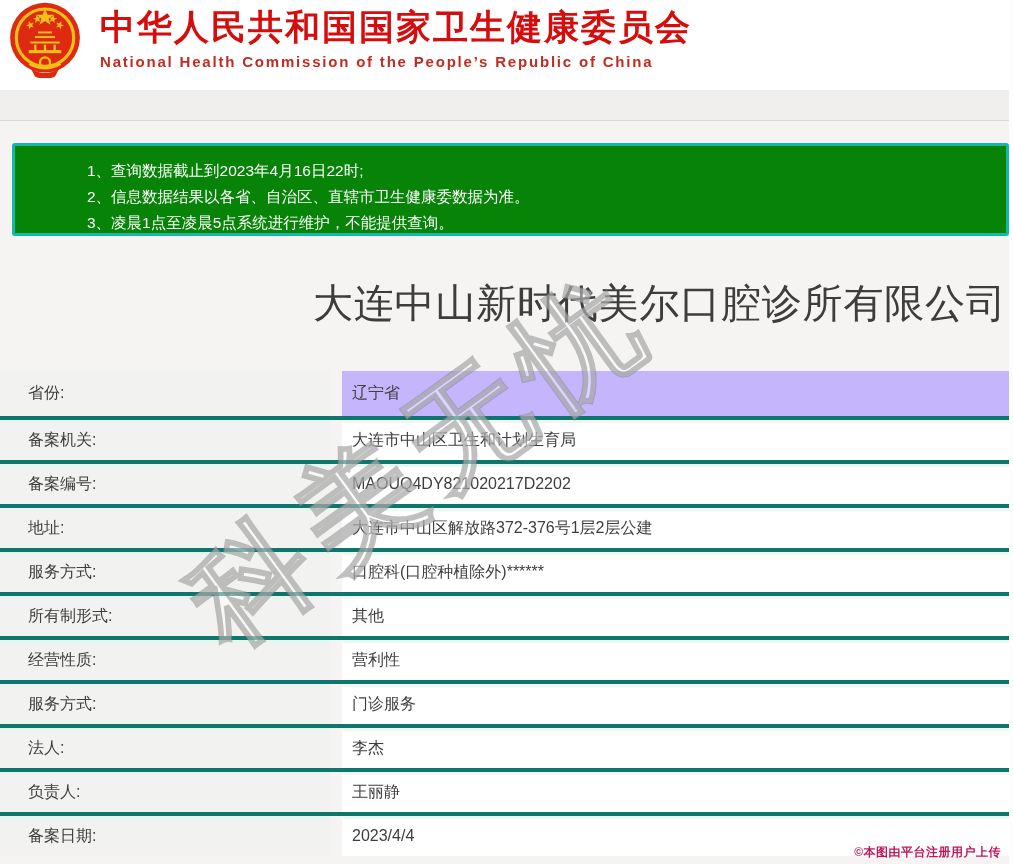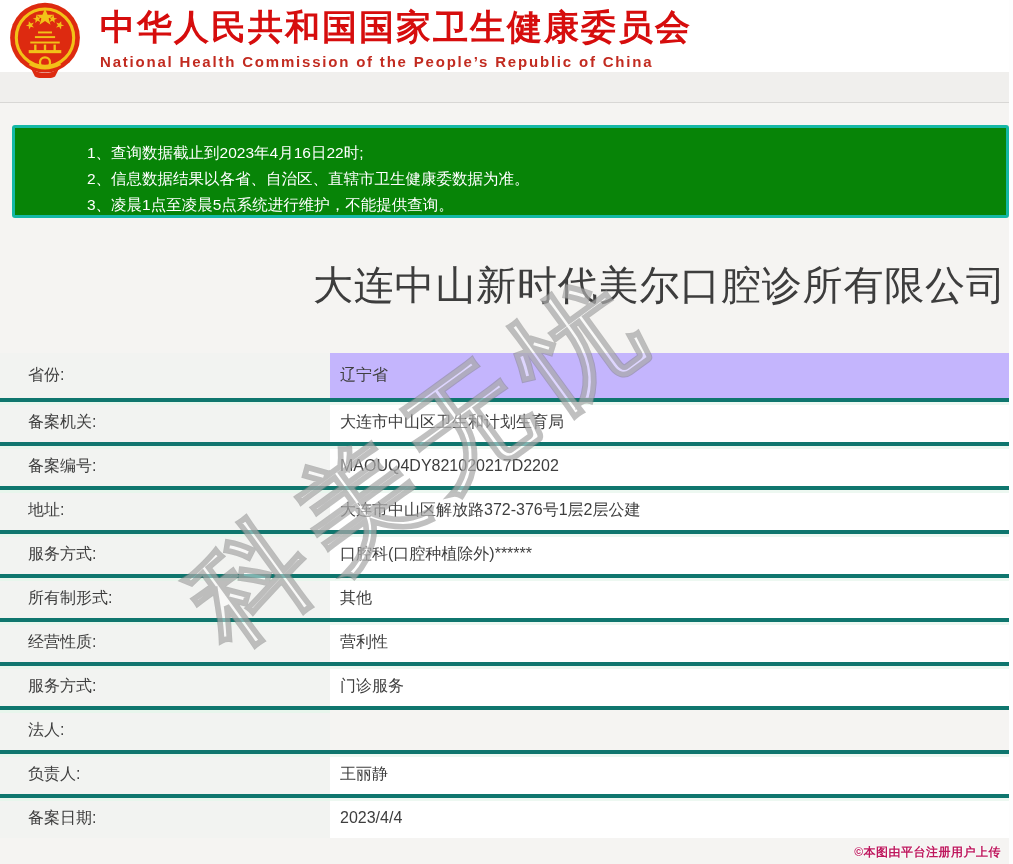--- a/index.html
+++ b/index.html
@@ -5,21 +5,21 @@
   * { margin:0; padding:0; box-sizing:border-box; }
   html,body { width:1013px; height:864px; overflow:hidden; }
   body {
     position:relative;
     background:#f5f4f2;
     font-family:"Liberation Sans","DejaVu Sans",sans-serif;
     color:#3e3e3e;
   }
 
   
-  .header { height:72px; background:#ffffff; display:flex; align-items:flex-start; padding:2px 0 0 6px; }
+  .header { height:90px; background:#ffffff; display:flex; align-items:flex-start; padding:2px 0 0 6px; }
   .emblem { width:78px; height:76px; flex:0 0 auto; }
   .header-text { margin-left:16px; padding-top:5px; }
   .title-zh {
     font-size:35px; font-weight:bold; color:#d60d0d;
     letter-spacing:2px; line-height:1.15; white-space:nowrap;
   }
   .title-en {
     margin-top:6px; font-size:15px; font-weight:bold; color:#c22b20;
     letter-spacing:1.8px; white-space:nowrap;
   }
@@ -37,21 +37,21 @@
 
   
   .org-title-wrap { height:135px; display:flex; align-items:center; }
   .org-title {
     padding-left:313px; font-size:40px; letter-spacing:0.8px;
     color:#3d3d3d; white-space:nowrap; font-weight:400;
   }
 
   
   .record-table { width:1013px; }
-  .row { display:flex; min-height:45px; }
+  .row { display:flex; min-height:45px;gap:12px; }
   .row:not(:first-child) { border-top:4px solid #0f766e; min-height:44px; }
   .cell-label {
     width:330px; background:#f2f3f1; padding-left:28px;
     display:flex; align-items:center; font-size:16px; color:#3e3e3e;
   }
   .cell-value {
     flex:1; background:#c4b5fd; padding-left:10px;
     display:flex; align-items:center; font-size:16px; color:#3e3e3e;
   }
   .row:not(:first-child) .cell-label {
@@ -156,20 +156,21 @@
     <div class="row">
       <div class="cell-label">经营性质:</div>
       <div class="cell-value">营利性</div>
     </div>
     <div class="row">
       <div class="cell-label">服务方式:</div>
       <div class="cell-value">门诊服务</div>
     </div>
     <div class="row">
       <div class="cell-label">法人:</div>
+      <div class="cell-value">李杰</div>
     </div>
     <div class="row">
       <div class="cell-label">负责人:</div>
       <div class="cell-value">王丽静</div>
     </div>
     <div class="row">
       <div class="cell-label">备案日期:</div>
       <div class="cell-value">2023/4/4</div>
     </div>
   </div>

